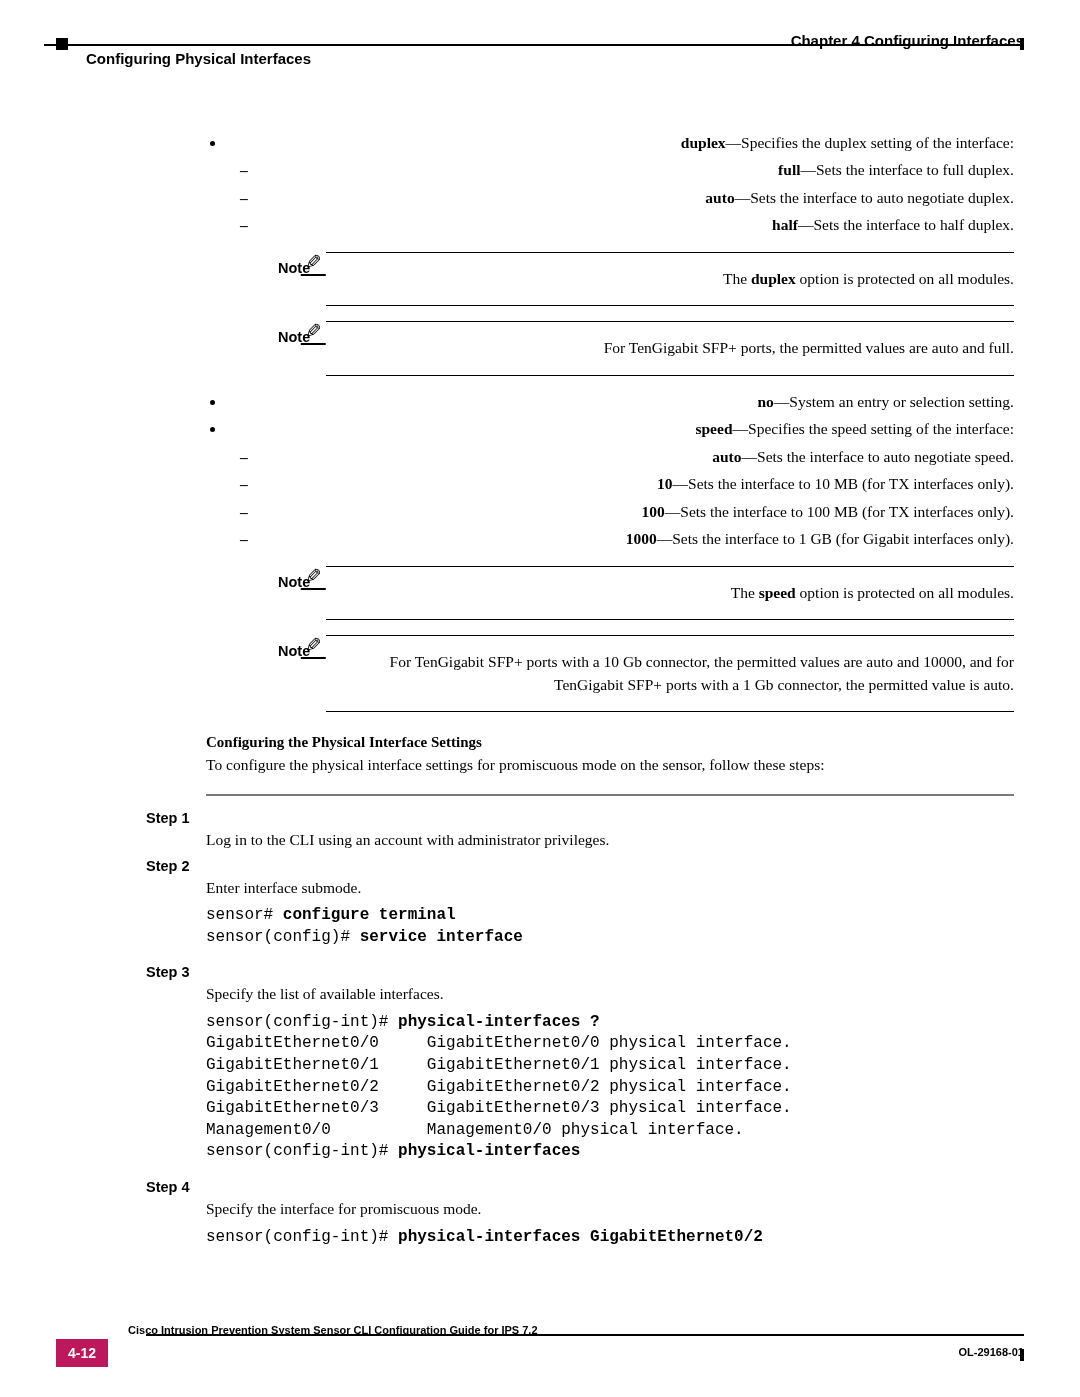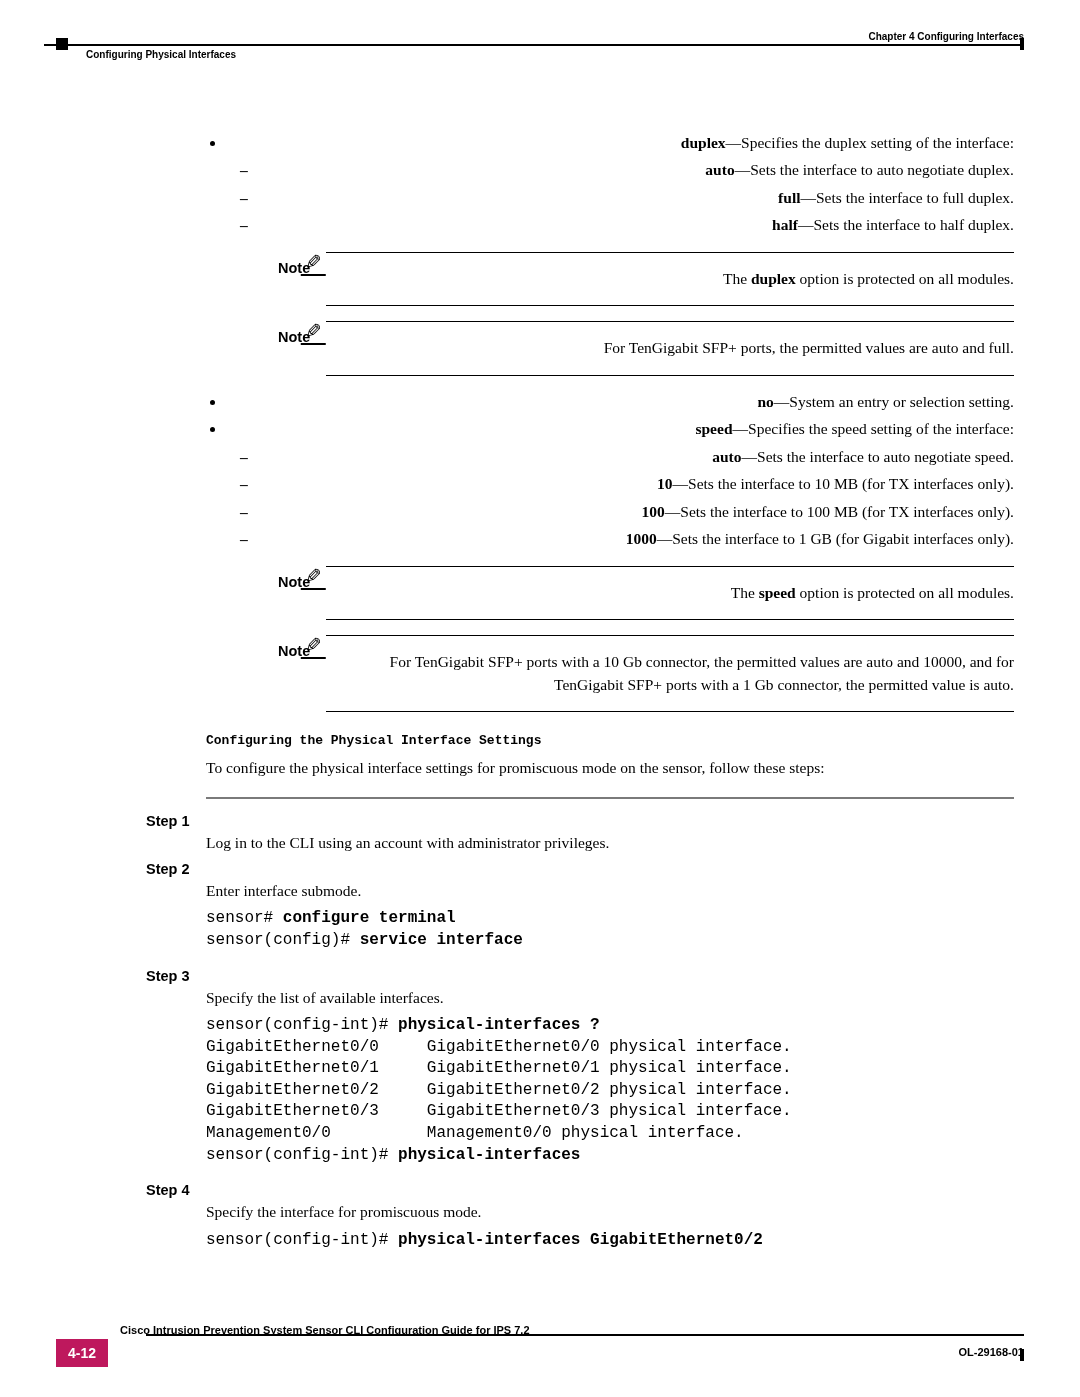--- a/index.html
+++ b/index.html
@@ -17,21 +17,21 @@
   .page {
     padding: 30px 56px 30px 56px;
     box-sizing: border-box;
     height: 100%;
     position: relative;
   }
   .header {
     position: relative;
     height: 32px;
     font-family: Arial, Helvetica, sans-serif;
-    font-size: 10px;
+    font-size: 15px;
     font-weight: bold;
     color: #000;
   }
   .header-right {
     position: absolute;
     right: 0;
     top: 0;
     text-align: right;
   }
   .header-left {
@@ -121,25 +121,24 @@
   }
   .note-label {
     font-family: Arial, Helvetica, sans-serif;
     font-weight: bold;
     font-size: 14.5px;
     position: absolute;
     left: -48px;
     top: 5px;
   }
   .h2 {
-    font-family: Liberation Mono, monospace;
-    font-weight: bold;
-    font-size: 13px;
+    font-family: Liberation Serif, serif;
+    font-weight: bold;
+    font-size: 15px;
     margin-top: 20px;
-    margin-bottom: 6px;
   }
   .para {
     margin-bottom: 12px;
   }
   .steps-rule {
     border-top: 2.5px solid #7a7a7a;
     margin: 18px 0 12px 0;
   }
   .step-row {
     display: flex;
@@ -184,21 +183,21 @@
     align-items: center;
   }
   .page-num-box {
     background: #be185d;
     color: #fff;
     padding: 4px 12px;
     font-size: 14px;
     font-weight: bold;
   }
   .footer-title {
-    margin-left: 12px;
+    margin-left: 20px;
     flex: 1;
     position: relative;
     top: -22px;
   }
   .footer-right {
     font-size: 11px;
   }
   .footer-bar-right {
     position: absolute;
     right: 0;
@@ -221,22 +220,22 @@
     <div class="hdr-bar-left"></div>
     <div class="header-left">Configuring Physical Interfaces</div>
   </div>
 
   <div class="content">
 
     <ul class="main-list">
       <li>
         <b>duplex</b><span>—Specifies the duplex setting of the interface:</span>
         <ul class="sub-list">
+          <li><b>full</b><span>—Sets the interface to full duplex.</span></li>
           <li><b>auto</b><span>—Sets the interface to auto negotiate duplex.</span></li>
-          <li><b>full</b><span>—Sets the interface to full duplex.</span></li>
           <li><b>half</b><span>—Sets the interface to half duplex.</span></li>
         </ul>
 
         <div class="note-block">
           <div class="note-icon-col"><span class="pen-icon">✎</span></div>
           <div class="note-text-col">
             <span class="note-label">Note</span>
             <span>The </span><b>duplex</b><span> option is protected on all modules.</span>
           </div>
         </div>

